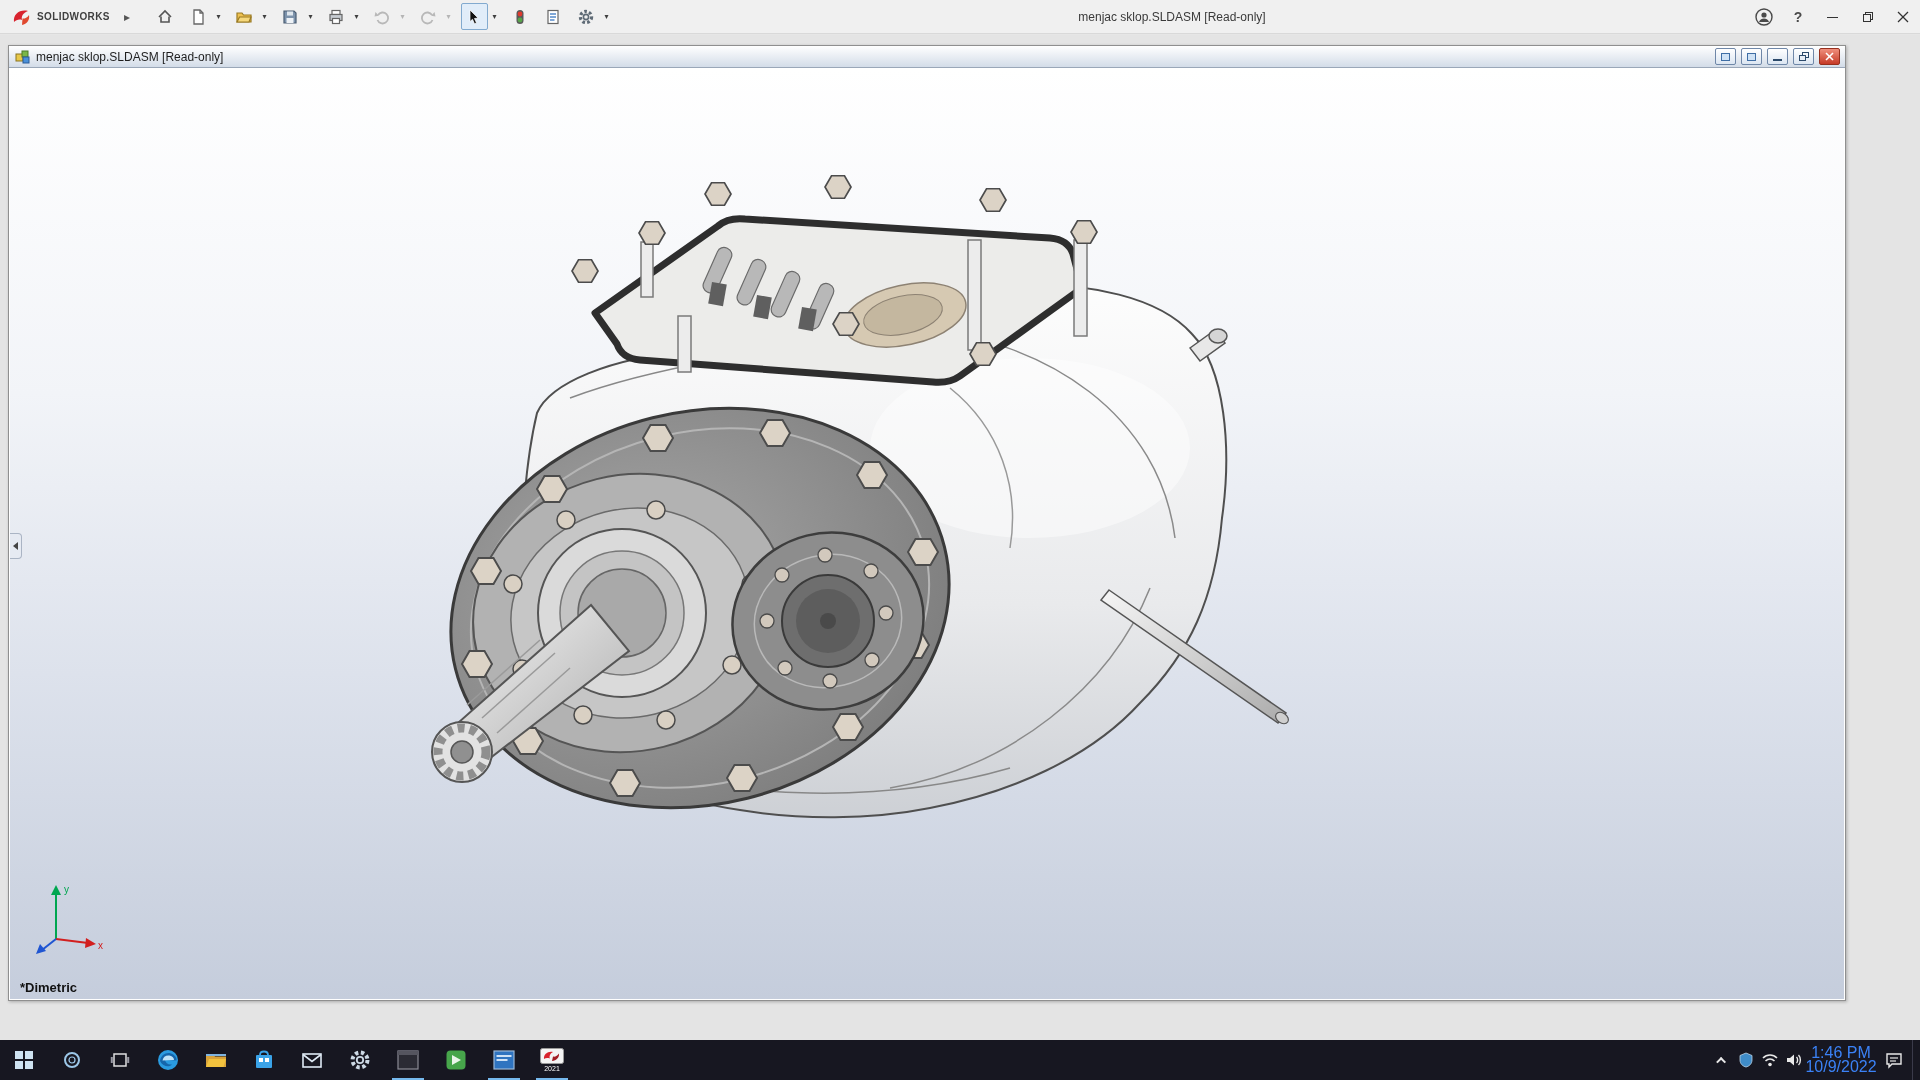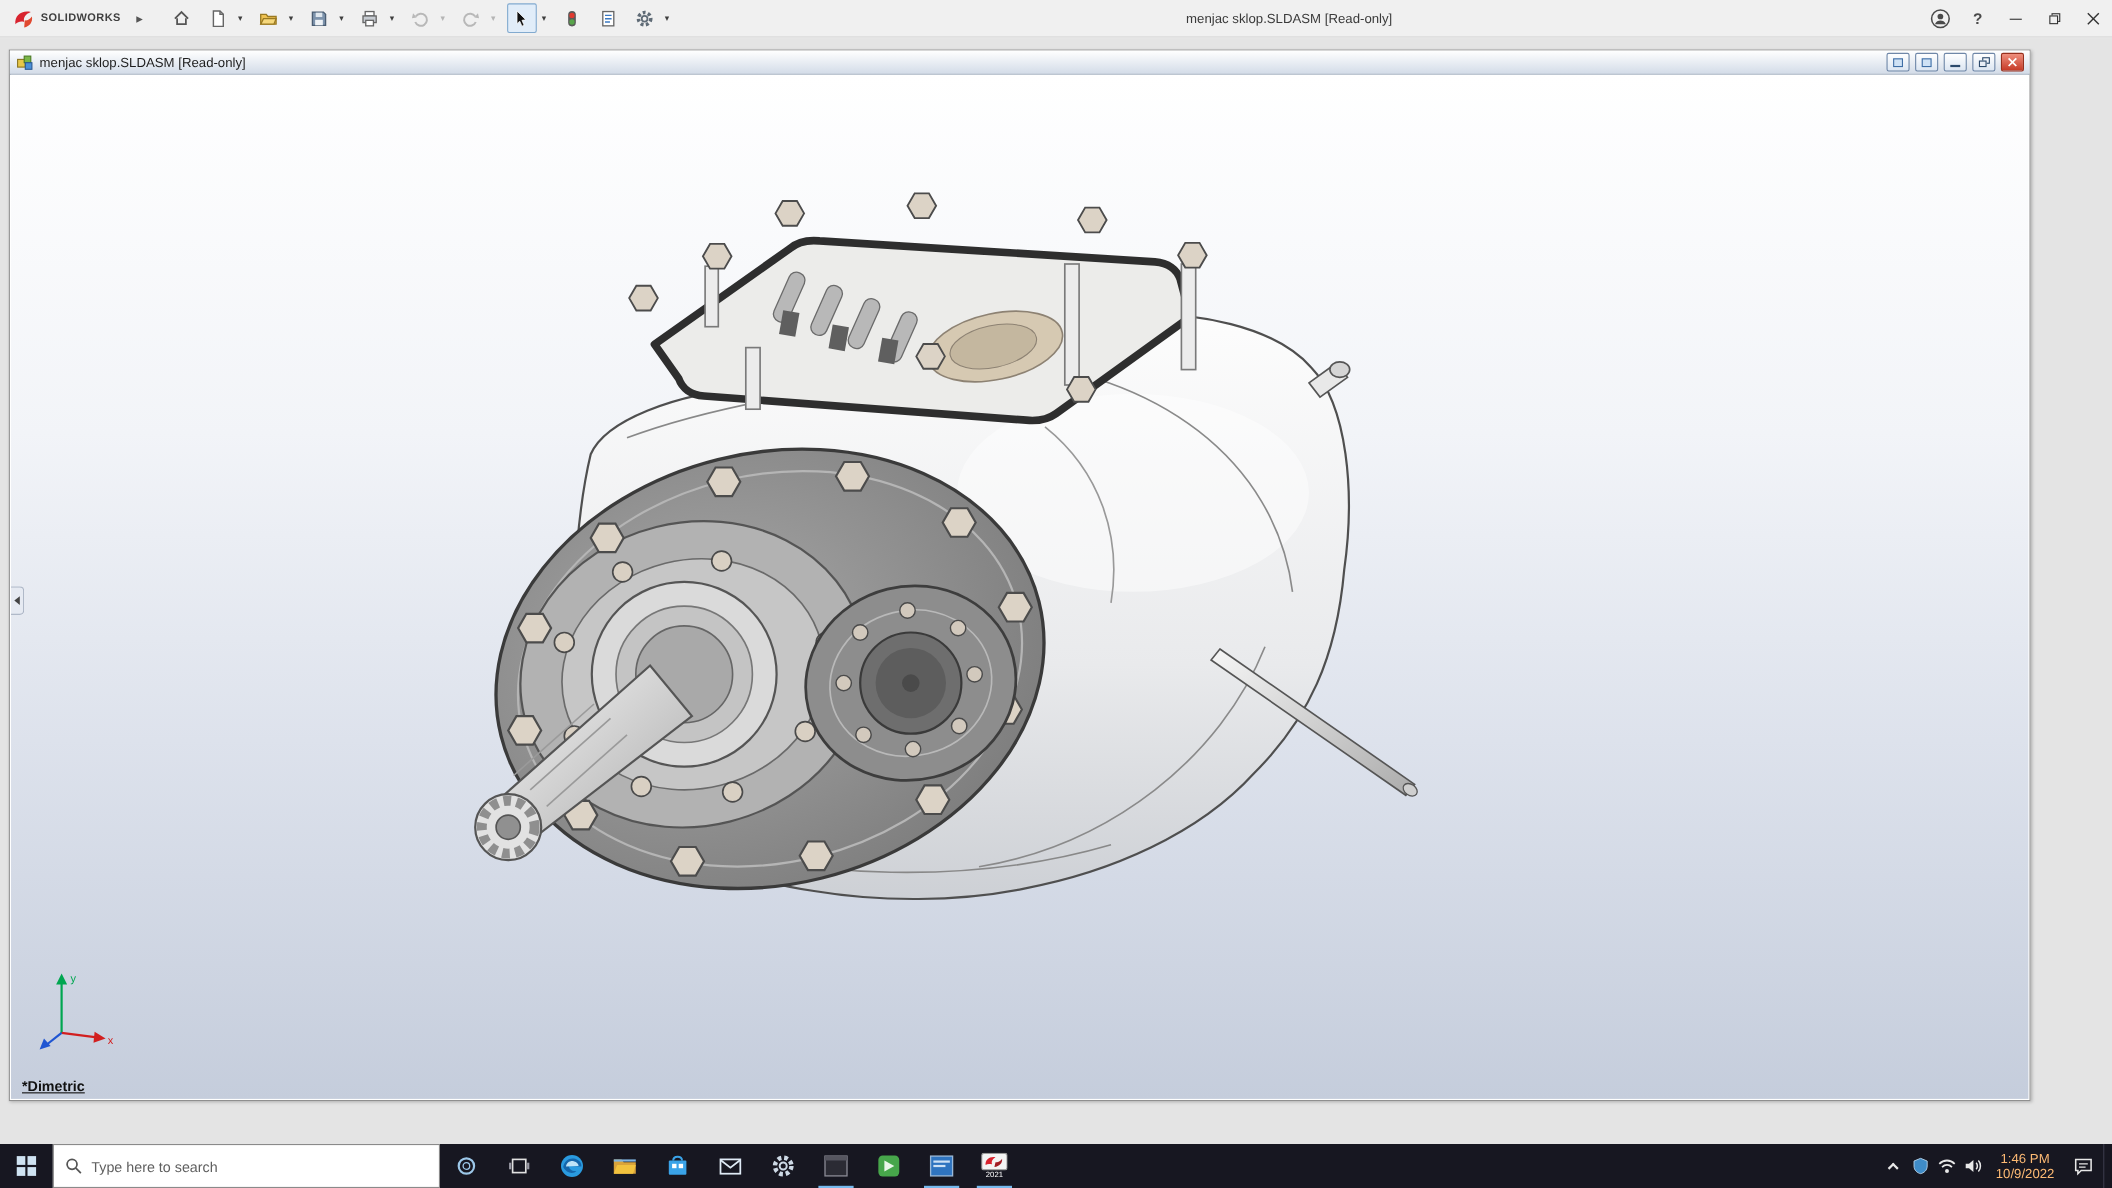--- a/index.html
+++ b/index.html
@@ -48,35 +48,35 @@
   .doc-restore .r2 { position:absolute; left:0; bottom:0; width:7px; height:6px; border:1px solid #2c4a6b; background:#e8eef6; }
 
   .viewport { position:absolute; left:1px; top:22px; width:1834px; height:931px;
     background:linear-gradient(180deg,#ffffff 0%,#f2f4f8 35%,#dde2ec 65%,#c5cddc 100%); overflow:hidden; }
   .model-svg { position:absolute; left:0; top:0; width:100%; height:100%; }
   .collapse-tab { position:absolute; left:0; top:465px; width:12px; height:26px;
     background:#e6eaf2; border:1px solid #aab4c4; border-left:none; border-radius:0 4px 4px 0;
     display:flex; align-items:center; justify-content:center; }
   .collapse-arrow { width:0; height:0; border-top:4px solid transparent; border-bottom:4px solid transparent; border-right:5px solid #444; }
   .triad { position:absolute; left:24px; bottom:44px; width:78px; height:78px; }
-  .view-label { position:absolute; left:10px; bottom:4px; font-size:13px; font-weight:bold; color:#111;text-decoration:underline; }
+  .view-label { position:absolute; left:10px; bottom:4px; font-size:13px; font-weight:bold; color:#111; }
 
   
   .taskbar { position:absolute; bottom:0; left:0; width:1920px; height:40px; background:#171721;
     display:flex; align-items:stretch; color:#eee; }
   .tb-cell { width:48px; display:flex; align-items:center; justify-content:center; position:relative; }
   .tb-cell.running::after { content:""; position:absolute; bottom:0; left:8px; right:8px; height:2px; background:#76b9ed; }
   .search-box { width:352px; background:#ffffff; border:1px solid #8a8a8a; display:flex; align-items:center; gap:8px; padding:0 10px; }
   .search-box input { border:none; outline:none; font-size:13px; color:#444; width:290px; background:transparent;
     font-family:"Liberation Sans", sans-serif; }
   .search-box input::placeholder { color:#5f5f5f; opacity:1; }
   .tray { margin-left:auto; display:flex; align-items:stretch; }
   .tray-cell { width:24px; display:flex; align-items:center; justify-content:center; }
   .chev-up { width:7px; height:7px; border-left:2px solid #e8e8e8; border-top:2px solid #e8e8e8; transform:rotate(45deg) translateY(2px); }
-  .clock { width:70px; display:flex; flex-direction:column; align-items:center; justify-content:center; font-size:12px; line-height:14px; color:#fdba74; }
+  .clock { width:70px; display:flex; flex-direction:column; align-items:center; justify-content:center; font-size:16px; line-height:14px; color:#3b82f6; }
   .show-desktop { width:8px; border-left:1px solid #3a3a4a; }
   .sw-cell { display:flex; flex-direction:column; align-items:center; justify-content:center; }
   .sw-badge { font-size:7px; color:#fff; line-height:7px; margin-top:1px; }
 </style>
 </head>
 <body>
 
 <div class="screen">
 
   <div class="app-titlebar">
@@ -413,27 +413,20 @@
 
   <div class="taskbar">
     <div class="tb-cell">
       <svg width="18" height="18" viewBox="0 0 18 18">
         <rect x="0" y="0" width="8" height="8" fill="#cfe3f2"></rect>
         <rect x="10" y="0" width="8" height="8" fill="#cfe3f2"></rect>
         <rect x="0" y="10" width="8" height="8" fill="#cfe3f2"></rect>
         <rect x="10" y="10" width="8" height="8" fill="#cfe3f2"></rect>
       </svg>
     </div>
-    <div class="search-box">
-      <svg width="16" height="16" viewBox="0 0 16 16">
-        <circle cx="6.5" cy="6.5" r="4.5" fill="none" stroke="#555" stroke-width="1.6"></circle>
-        <line x1="10" y1="10" x2="14.5" y2="14.5" stroke="#555" stroke-width="1.6"></line>
-      </svg>
-      <input type="text" placeholder="Type here to search" style="">
-    </div>
     <div class="tb-cell">
       <svg width="20" height="20" viewBox="0 0 20 20">
         <circle cx="10" cy="10" r="7" fill="none" stroke="#9cc7e8" stroke-width="2"></circle>
         <circle cx="10" cy="10" r="3" fill="none" stroke="#9cc7e8" stroke-width="1.2"></circle>
       </svg>
     </div>
     <div class="tb-cell">
       <svg width="20" height="18" viewBox="0 0 20 18">
         <rect x="4" y="3" width="12" height="12" fill="none" stroke="#e0e0e0" stroke-width="1.5"></rect>
         <rect x="0.8" y="6" width="2" height="6" fill="#9a9aa5"></rect>

